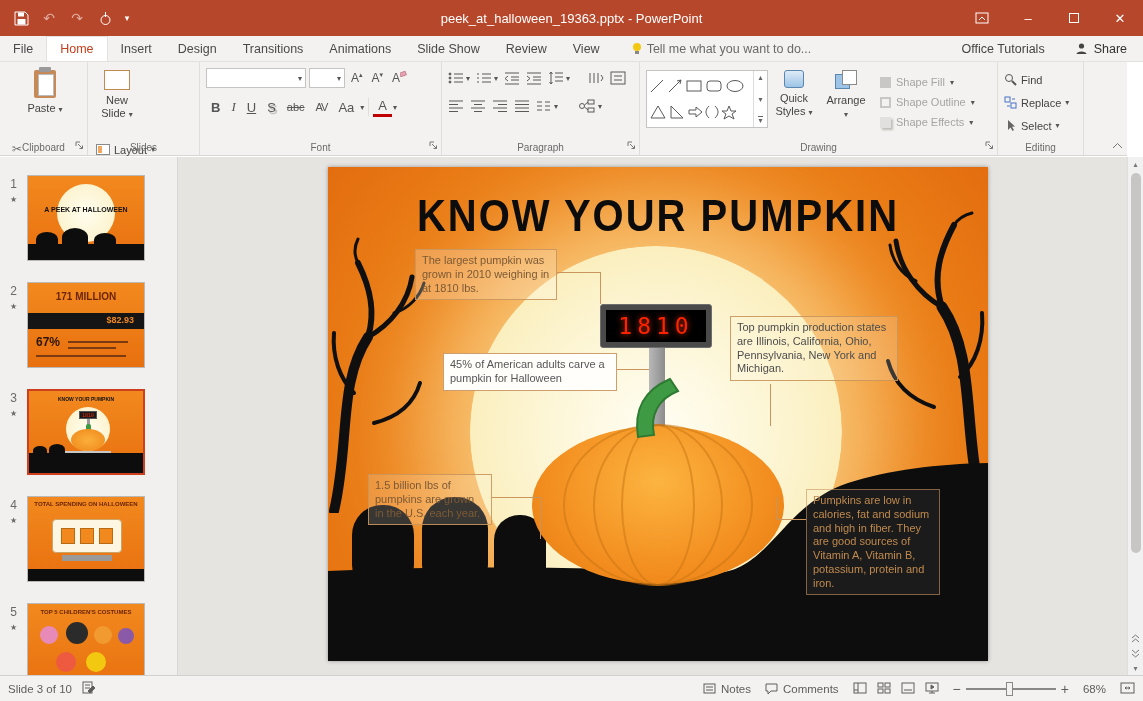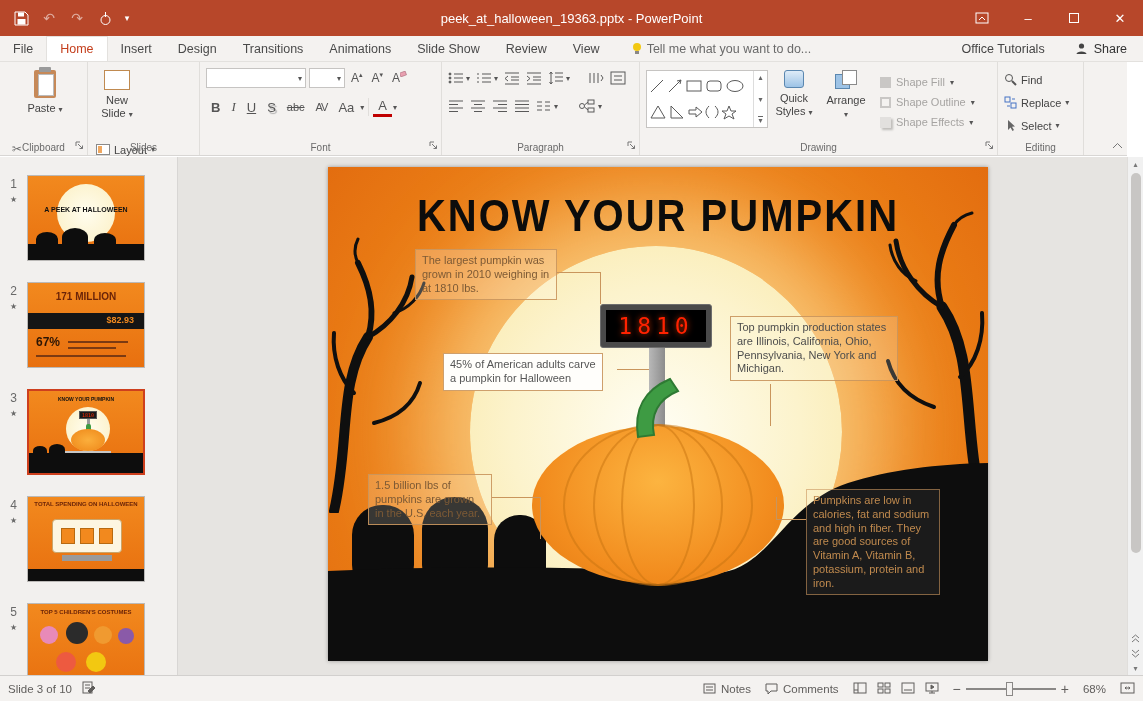--- a/index.html
+++ b/index.html
@@ -169,21 +169,21 @@
   .ridge { position:absolute; top:-2px; bottom:-2px; border:2px solid rgba(200,115,15,.5); border-radius:50%; }
   .ridge.r1 { left:31px; width:190px; } .ridge.r2 { left:61px; width:130px; } .ridge.r3 { left:89px; width:74px; }
   .stem { position:absolute; left:296px; top:208px; z-index:5; }
   .platform { position:absolute; left:158px; top:404px; width:344px; height:9px; background:#C9C9C9; border-radius:4px; z-index:3; }
   .platform2 { position:absolute; left:172px; top:413px; width:316px; height:4px; background:#8f8f8f; border-radius:2px; z-index:3; }
   .ground { position:absolute; left:0; top:280px; z-index:3; }
 
   .callout { position:absolute; z-index:7; font-size:11px; line-height:1.25; padding:4px 6px;
              border:1px solid rgba(201,149,92,.9); }
   .co-largest { left:87px; top:82px; width:142px; color:#7d5a35; background:rgba(255,248,235,.25); }
-  .co-carve { left:115px; top:186px; width:160px; color:#565656; background:#FFFEFB; text-align:left; }
+  .co-carve { left:115px; top:186px; width:174px; color:#565656; background:#FFFEFB; text-align:left; }
   .co-states { left:402px; top:149px; width:168px; color:#4d4d4d; background:rgba(255,248,235,.18); }
   .co-billion { left:40px; top:307px; width:124px; color:#7d5a35; background:rgba(255,248,235,.18); }
   .co-nutrition { left:478px; top:322px; width:134px; color:#C08A4E; background:rgba(255,255,255,.06); border-color:rgba(201,149,92,.6); }
   .conn { position:absolute; z-index:6; }
 
   
   .vscroll { position:absolute; top:157px; bottom:26px; right:0; width:16px; background:#F1F1F1;
              border-left:1px solid #E0DEDB; display:flex; flex-direction:column; align-items:center; font-size:8px; color:#787878; }
   .vthumb { width:10px; height:380px; background:#C8C6C4; border-radius:5px; margin-top:4px; }
   .scroll-bottom { margin-top:auto; display:flex; flex-direction:column; align-items:center; gap:4px; padding-bottom:2px; }

